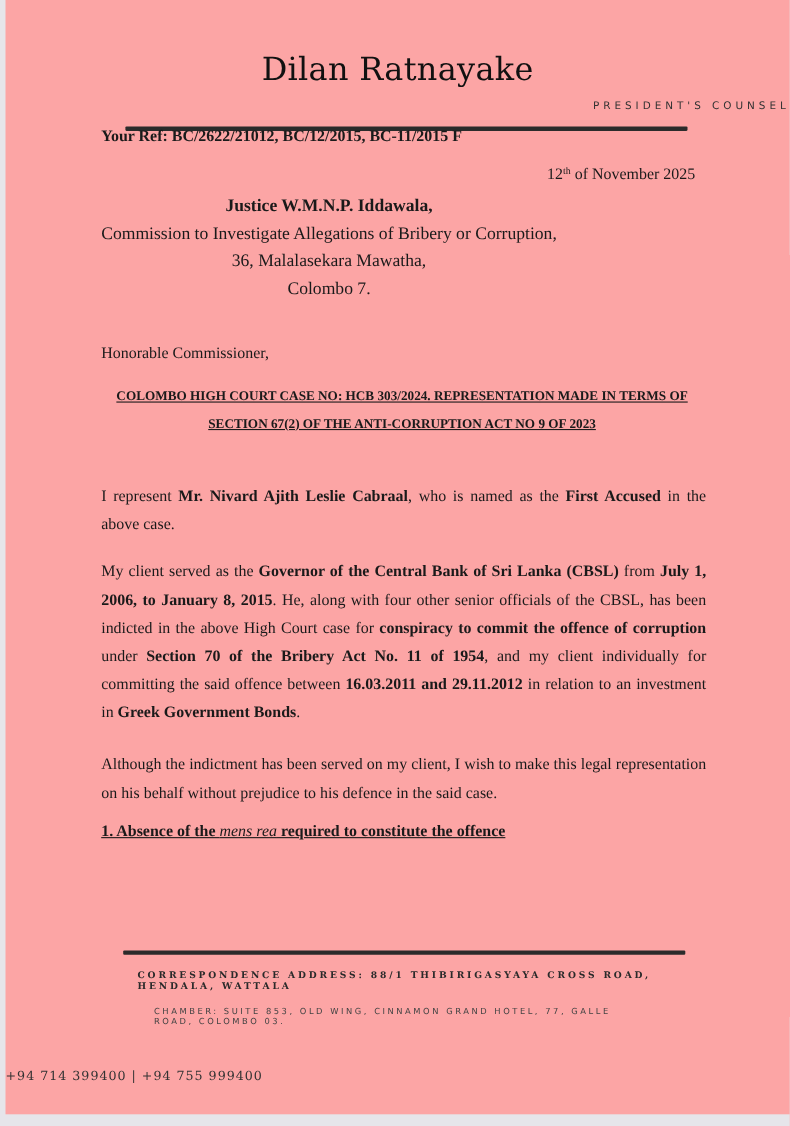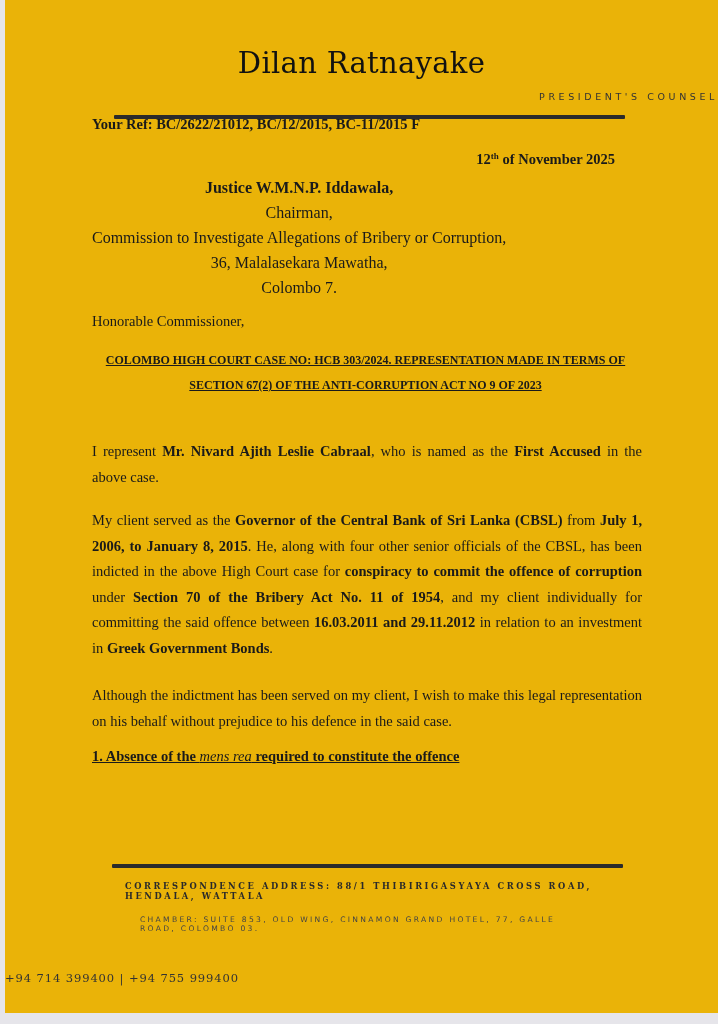--- a/index.html
+++ b/index.html
@@ -14,21 +14,21 @@
       overflow: hidden;
       font-family: "Liberation Serif", serif;
       color: #1a1a1a;
     }
     .page {
       position: absolute;
       left: 5px;
       top: 0;
       width: 713px;
       height: 1013px;
-      background: #eab308;
+      background: #fca5a5;
     }
     .letterhead-name {
       position: absolute;
       left: 0;
       right: 0;
       top: 46px;
       text-align: center;
       font-family: "DejaVu Serif", serif;
       font-size: 29px;
       letter-spacing: 0.3px;
@@ -56,23 +56,23 @@
 
     .ref {
       position: absolute;
       left: 87px;
       top: 116px;
       font-weight: bold;
       font-size: 14.5px;
     }
     .date {
       position: absolute;
-      right: 103px;
+      right: 86px;
       top: 151px;
-      font-weight: bold;
+      font-weight: normal;
       font-size: 14.5px;
     }
     .date sup { font-size: 9px; vertical-align: 5px; line-height: 0; }
 
     .addressee {
       position: absolute;
       left: 87px;
       top: 175px;
       font-size: 16px;
       line-height: 25px;
@@ -170,21 +170,20 @@
   <div class="letterhead-name">Dilan Ratnayake</div>
   <div class="letterhead-title">PRESIDENT'S COUNSEL</div>
   <div class="rule top"></div>
 
   <div class="ref">Your Ref: BC/2622/21012, BC/12/2015, BC-11/2015 F</div>
 
   <div class="date"><span>12</span><sup>th</sup><span> of November 2025</span></div>
 
   <div class="addressee">
     <div class="name">Justice W.M.N.P. Iddawala,</div>
-    <div>Chairman,</div>
     <div>Commission to Investigate Allegations of Bribery or Corruption,</div>
     <div>36, Malalasekara Mawatha,</div>
     <div>Colombo 7.</div>
   </div>
 
   <div class="salutation">Honorable Commissioner,</div>
 
   <div class="subject">COLOMBO HIGH COURT CASE NO: HCB 303/2024. REPRESENTATION MADE IN TERMS OF SECTION 67(2) OF THE ANTI-CORRUPTION ACT NO 9 OF 2023</div>
 
   <div class="para p1"><span>I represent </span><b>Mr. Nivard Ajith Leslie Cabraal</b><span>, who is named as the </span><b>First Accused</b><span> in the above case.</span></div>

